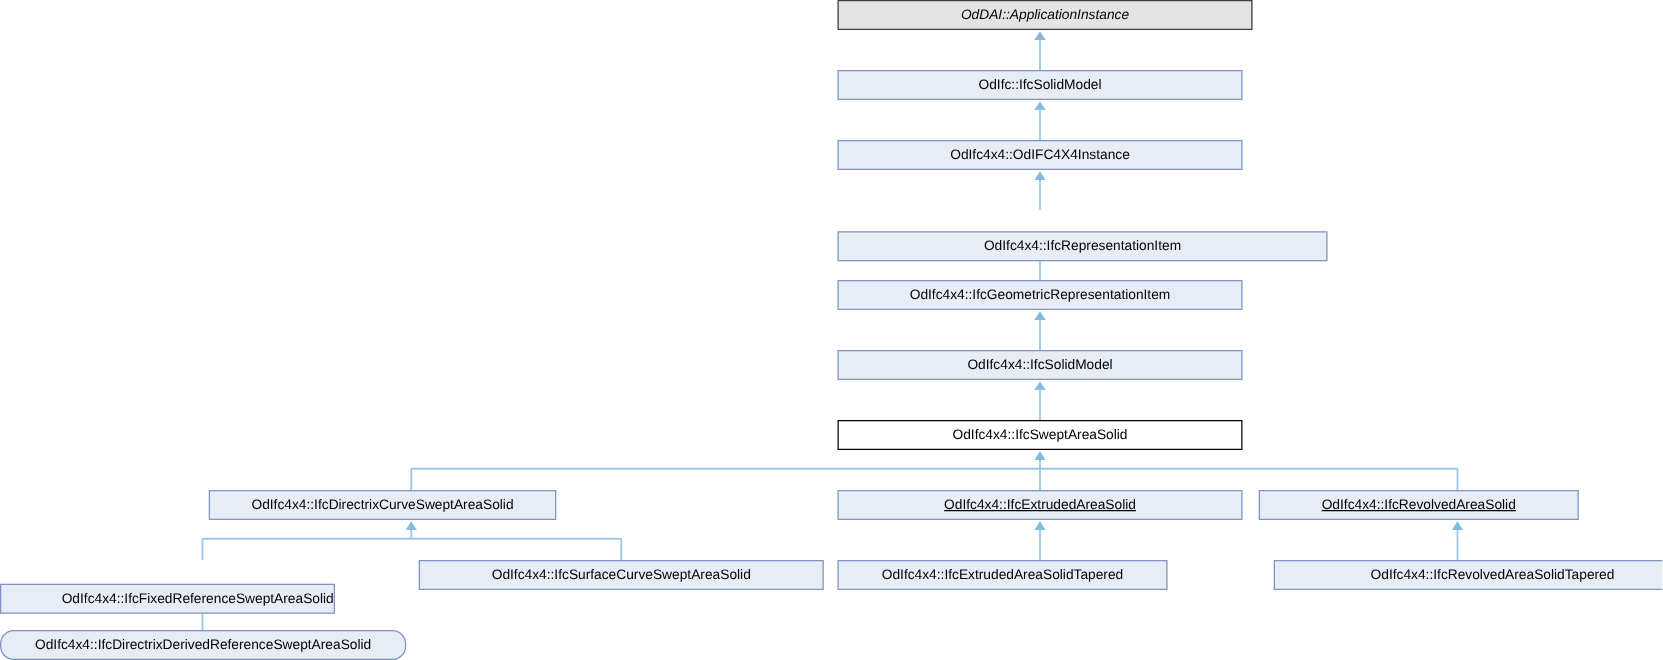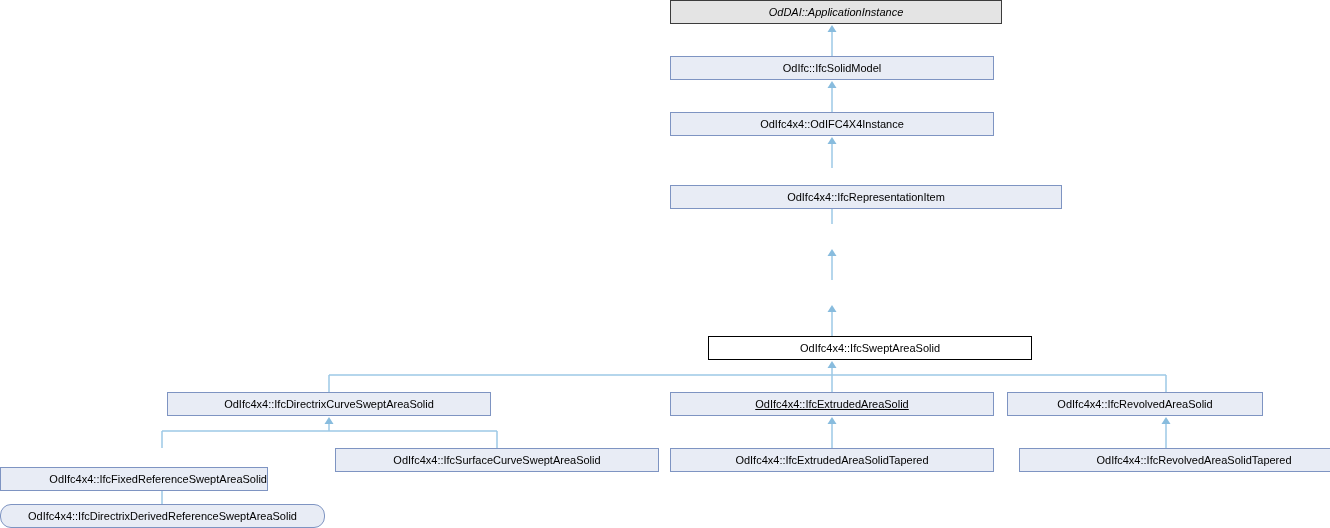--- a/index.html
+++ b/index.html
@@ -86,23 +86,25 @@
       <polygon points="832,417 827.5,424 836.5,424"></polygon>
       <polygon points="1166,417 1161.5,424 1170.5,424"></polygon>
       <polygon points="162,473 157.5,480 166.5,480"></polygon>
     </g>
   </svg>
 
   <div class="node external" style="left:670px; top:0px;   width:332px;font-style:italic;">OdDAI::ApplicationInstance</div>
   <div class="node link" style="left:670px; top:56px;  width:324px;">OdIfc::IfcSolidModel</div>
   <div class="node link" style="left:670px; top:112px; width:324px;">OdIfc4x4::OdIFC4X4Instance</div>
   <div class="node link" style="left:670px; top:168px; width:392px;margin-top:17px;">OdIfc4x4::IfcRepresentationItem</div>
-  <div class="node current" style="left:670px; top:336px; width:324px;margin-left:38px;">OdIfc4x4::IfcSweptAreaSolid</div>
-  <div class="node link" style="left:167px; top:392px; width:324px;">OdIfc4x4::IfcDirectrixCurveSweptAreaSolid</div>
+  <div class="node link" style="left:670px; top:224px; width:324px;">OdIfc4x4::IfcGeometricRepresentationItem</div>
+  <div class="node link" style="left:670px; top:280px; width:324px;">OdIfc4x4::IfcSolidModel</div>
+  <div class="node current" style="left:670px; top:336px; width:324px;">OdIfc4x4::IfcSweptAreaSolid</div>
+  <div class="node link" style="left:167px; top:392px; width:278px;">OdIfc4x4::IfcDirectrixCurveSweptAreaSolid</div>
   <div class="node link" style="left:670px; top:392px; width:324px;text-decoration:underline;">OdIfc4x4::IfcExtrudedAreaSolid</div>
-  <div class="node link" style="left:1007px;top:392px; width:256px;">OdIfc4x4::IfcRevolvedAreaSolid</div>
+  <div class="node link" style="left:1007px;top:392px; width:256px;text-decoration:underline;">OdIfc4x4::IfcRevolvedAreaSolid</div>
   <div class="node link" style="left:0px;   top:467px; width:268px;text-align:right;">OdIfc4x4::IfcFixedReferenceSweptAreaSolid</div>
   <div class="node link" style="left:335px; top:448px; width:324px;">OdIfc4x4::IfcSurfaceCurveSweptAreaSolid</div>
-  <div class="node link" style="left:670px; top:448px; width:324px;">OdIfc4x4::IfcExtrudedAreaSolidTapered</div>
+  <div class="node link" style="left:670px; top:448px; width:264px;">OdIfc4x4::IfcExtrudedAreaSolidTapered</div>
   <div class="node link" style="left:1007px;top:448px; width:350px;margin-left:12px;">OdIfc4x4::IfcRevolvedAreaSolidTapered</div>
   <div class="node link" style="left:0px;   top:504px; width:325px;border-radius:11px;">OdIfc4x4::IfcDirectrixDerivedReferenceSweptAreaSolid</div>
 
 </div>
 
 </body></html>

